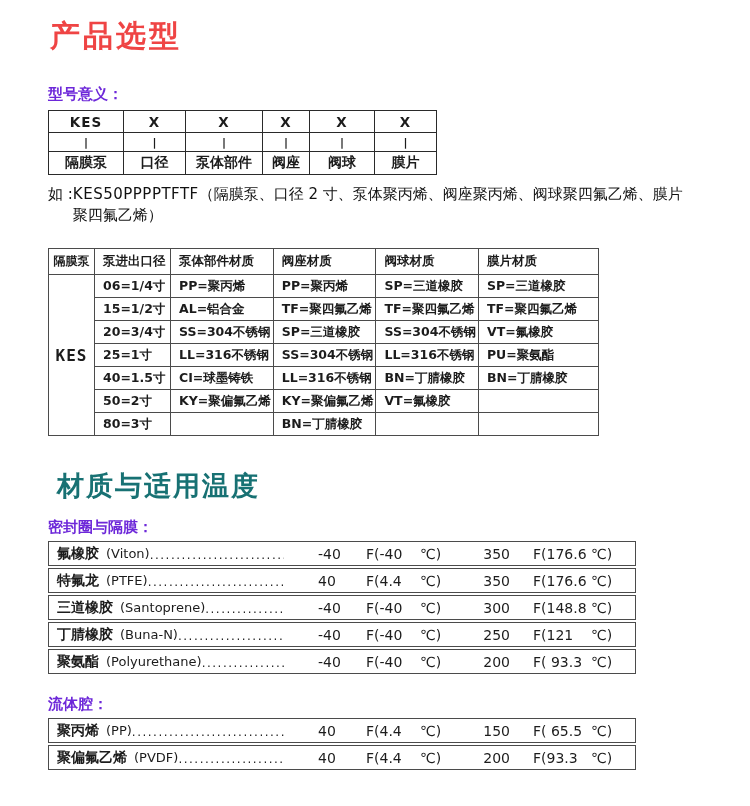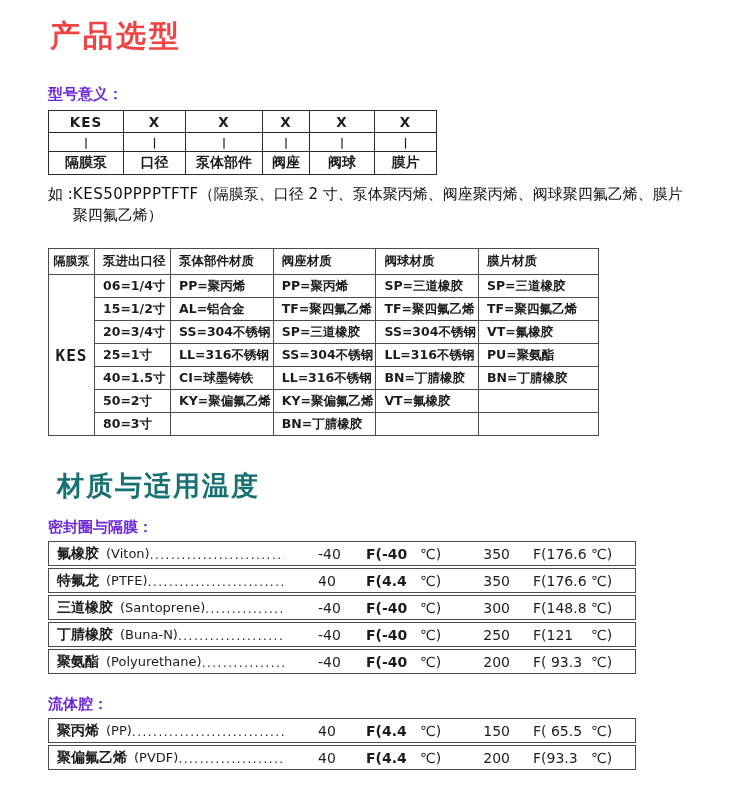--- a/index.html
+++ b/index.html
@@ -62,21 +62,21 @@
     margin-top:2px; padding:0 14px 0 8px; background:#fff;
   }
   .tname { font-size:14px; font-weight:bold; white-space:pre; }
   .ten   { font-size:13px; margin-left:7px; white-space:pre; }
   .leader {
     flex:1; overflow:hidden; white-space:nowrap;
     font-size:12px; letter-spacing:1.5px; align-self:flex-end; line-height:19px; color:#222;
   }
   .leader::after { content:"..................................................................................................................................................................."; }
   .tmin  { width:30px; text-align:left; font-size:14px; white-space:pre;margin-left:34px; }
-  .tfmin { width:42px; margin-left:18px; font-size:14px; white-space:pre;font-weight:bold; }
+  .tfmin { width:42px; margin-left:18px; font-size:14px; white-space:pre; }
   .tumin { width:22px; margin-left:12px; font-size:14px; white-space:pre; }
   .tmax  { width:30px; margin-left:38px; text-align:right; font-size:14px; white-space:pre; }
   .tfmax { width:58px; margin-left:23px; font-size:14px; white-space:pre; }
   .tumax { width:30px; font-size:14px; white-space:pre; }
 </style>
 </head>
 <body>
 
 <div class="page">
 

